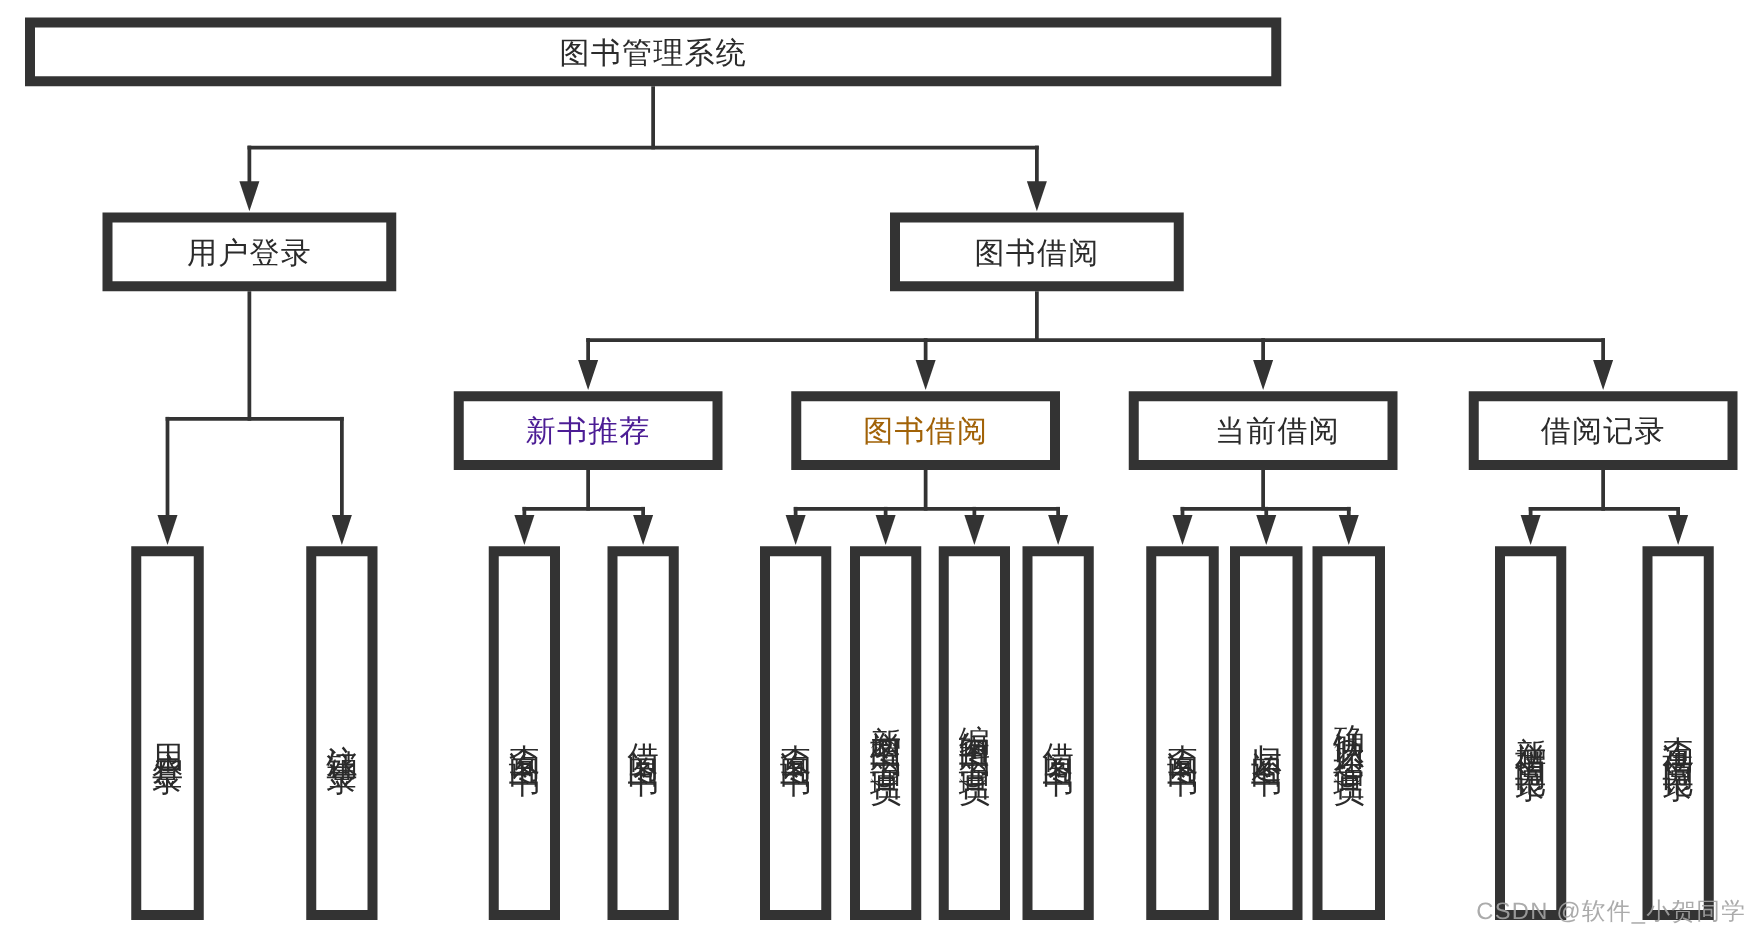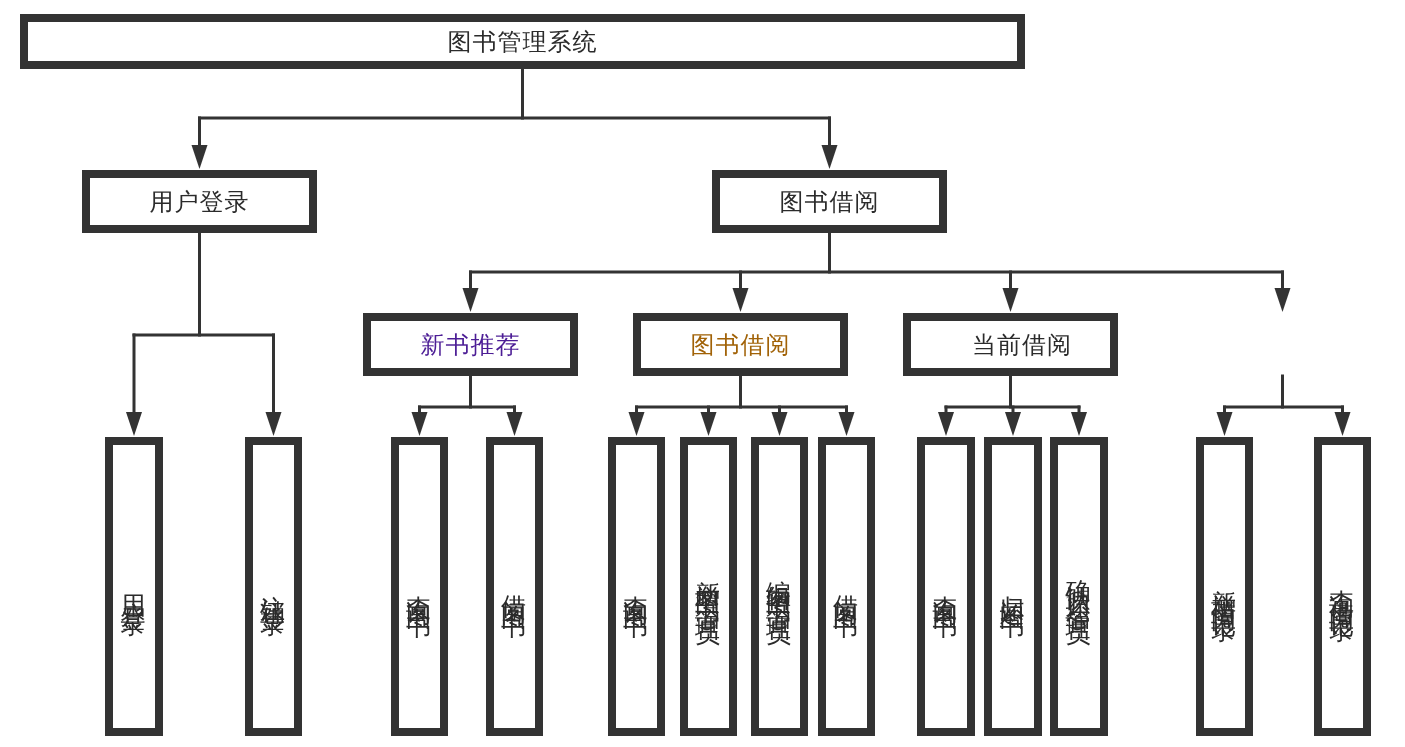--- a/index.html
+++ b/index.html
@@ -109,37 +109,41 @@
       <line x1="1079" y1="407" x2="1079" y2="414" stroke="#333333" stroke-width="3" stroke-linecap="square"></line>
       <polygon points="1071,412 1087,412 1079,436" fill="#333333"></polygon>
       <line x1="1282.5" y1="376" x2="1282.5" y2="407" stroke="#333333" stroke-width="3" stroke-linecap="square"></line>
       <line x1="1224.5" y1="407" x2="1342.5" y2="407" stroke="#333333" stroke-width="3" stroke-linecap="square"></line>
       <line x1="1224.5" y1="407" x2="1224.5" y2="414" stroke="#333333" stroke-width="3" stroke-linecap="square"></line>
       <polygon points="1216.5,412 1232.5,412 1224.5,436" fill="#333333"></polygon>
       <line x1="1342.5" y1="407" x2="1342.5" y2="414" stroke="#333333" stroke-width="3" stroke-linecap="square"></line>
       <polygon points="1334.5,412 1350.5,412 1342.5,436" fill="#333333"></polygon>
     </svg>
 
+  <div class="watermark">CSDN @软件_小贺同学</div>
 <div class="node h" style="left: 20px; top: 14px; width: 1005px; height: 55px; border-color: rgb(51, 51, 51); background: rgb(255, 255, 255);">
       <span class="label" style="color: rgb(43, 43, 43);">图书管理系统</span>
     </div>
     <div class="node h" style="left: 82px; top: 170px; width: 235px; height: 63px; border-color: rgb(51, 51, 51); background: rgb(255, 255, 255);">
       <span class="label" style="color: rgb(43, 43, 43);">用户登录</span>
     </div>
     <div class="node h" style="left: 712px; top: 170px; width: 235px; height: 63px; border-color: rgb(51, 51, 51); background: rgb(255, 255, 255);">
       <span class="label" style="color: rgb(43, 43, 43);">图书借阅</span>
     </div>
     <div class="node h" style="left: 363px; top: 313px; width: 215px; height: 63px; border-color: rgb(51, 51, 51); background: rgb(255, 255, 255);">
       <span class="label" style="color: #4c1d95;">新书推荐</span>
     </div>
     <div class="node h" style="left: 633px; top: 313px; width: 215px; height: 63px; border-color: rgb(51, 51, 51); background: rgb(255, 255, 255);">
       <span class="label" style="color: #a16207;">图书借阅</span>
     </div>
     <div class="node h" style="left: 903px; top: 313px; width: 215px; height: 63px; border-color: rgb(51, 51, 51); background: rgb(255, 255, 255); padding-left: 23px;">
       <span class="label" style="color: rgb(43, 43, 43);">当前借阅</span>
+    </div>
+    <div class="node h" style="left: 1175px; top: 313px; width: 215px; height: 63px; border-color: rgb(51, 51, 51); background: rgb(255, 255, 255);">
+      <span class="label" style="color: rgb(43, 43, 43);">借阅记录</span>
     </div>
     <div class="node v" style="left: 105px; top: 437px; width: 58px; height: 299px; border-color: rgb(51, 51, 51); background: rgb(255, 255, 255);">
       <span class="label" style="color: rgb(43, 43, 43);">用户登录</span>
     </div>
     <div class="node v" style="left: 245px; top: 437px; width: 57px; height: 299px; border-color: rgb(51, 51, 51); background: rgb(255, 255, 255);">
       <span class="label" style="color: rgb(43, 43, 43);">注销登录</span>
     </div>
     <div class="node v" style="left: 391px; top: 437px; width: 57px; height: 299px; border-color: rgb(51, 51, 51); background: rgb(255, 255, 255);">
       <span class="label" style="color: rgb(43, 43, 43);">查询图书</span>
     </div>

